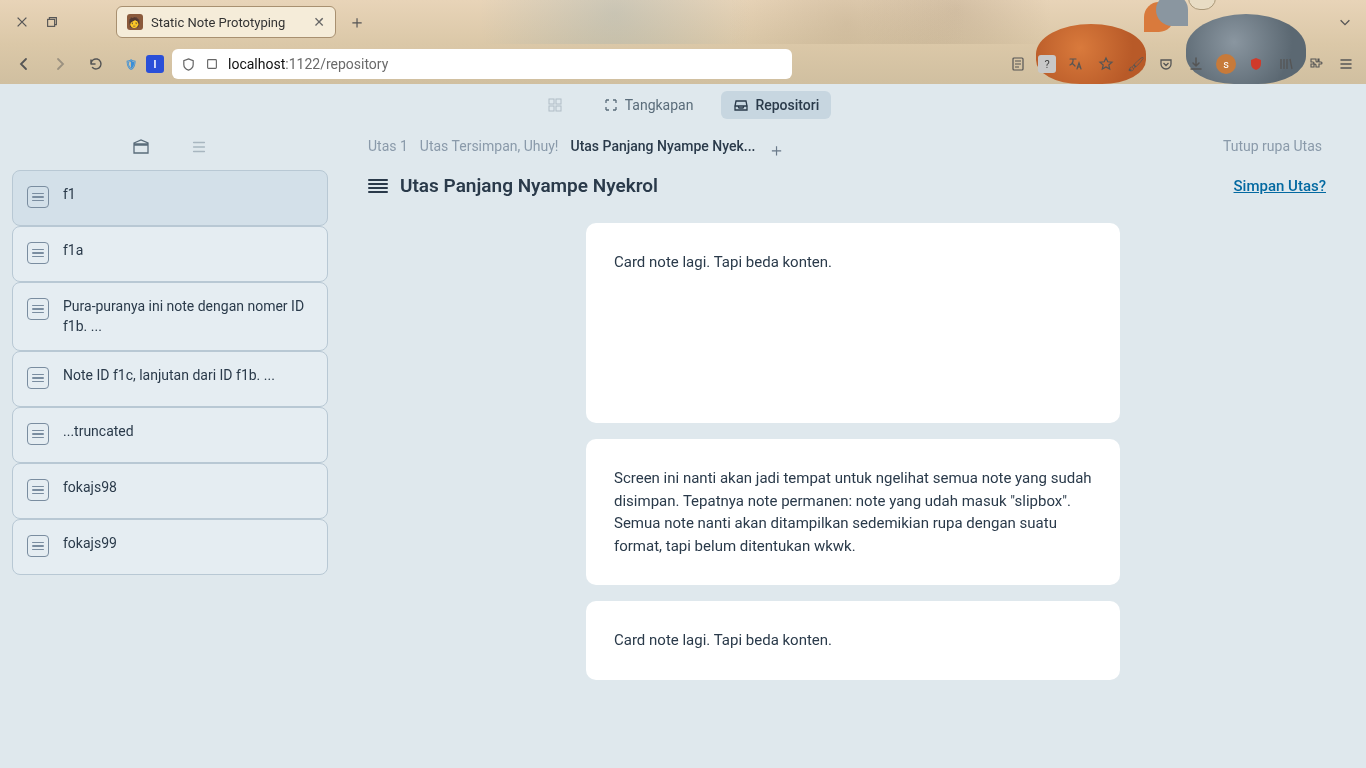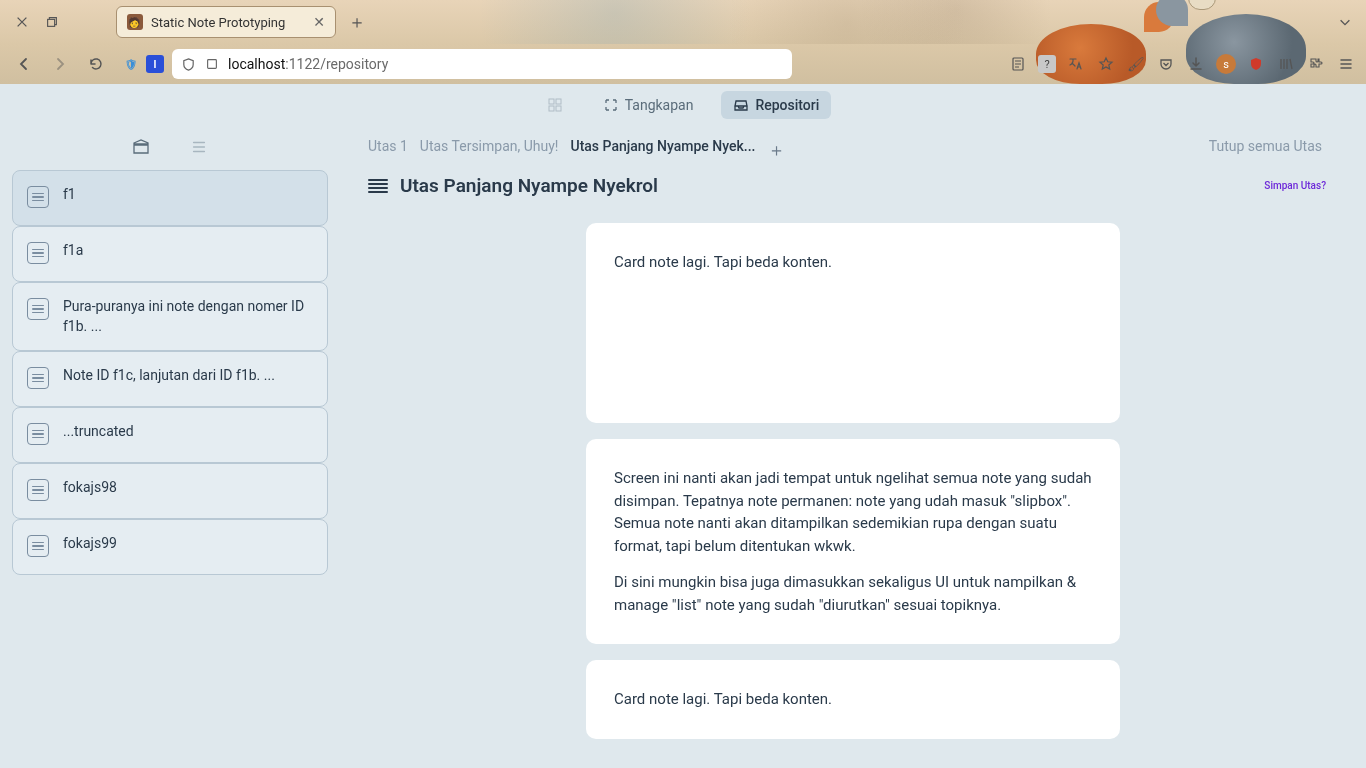--- a/index.html
+++ b/index.html
@@ -206,21 +206,21 @@
 
 .thread-header {
   display: flex;
   align-items: center;
   padding: 6px 40px 16px 28px;
   gap: 12px;
 }
 .thread-icon { width: 20px; height: 20px; color: #2a3a4a; display:flex;flex-direction:column;gap:2px;justify-content:center;}
 .thread-icon span{height:2px;background:#2a3a4a;border-radius:1px;}
 .thread-title { font-size: 19px; font-weight: 600; color: #2a3a4a; }
-.save-thread { margin-left: auto; font-size: 10px; color: #6d28d9; cursor: pointer; font-weight: 500; }
+.save-thread { margin-left: auto; font-size: 15px; color: #0369a1; cursor: pointer; font-weight: 500; text-decoration: underline; }
 
 .note-stream {
   flex: 1;
   overflow-y: auto;
   padding: 10px 60px 4px 60px;
   display: flex;
   flex-direction: column;
   gap: 16px;
   align-items: center;
 }
@@ -467,39 +467,38 @@
           </div>
         </div>
     </div>
 
     <div class="content">
       <div class="thread-tabs">
         <span class="thread-tab">Utas 1</span>
         <span class="thread-tab">Utas Tersimpan, Uhuy!</span>
         <span class="thread-tab active">Utas Panjang Nyampe Nyek...</span>
         <span class="add-thread">＋</span>
-        <span class="close-all">Tutup semua Utas</span>
+        <span class="close-all">Tutup rupa Utas</span>
       </div>
       <div class="thread-header">
         <div class="thread-icon">
           <span></span>
             <span></span>
             <span></span>
             <span></span>
         </div>
         <span class="thread-title">Utas Panjang Nyampe Nyekrol</span>
         <span class="save-thread">Simpan Utas?</span>
       </div>
       <div class="note-stream" id="note-stream">
           <div class="note-card tall">
             <p>Card note lagi. Tapi beda konten.</p>
           </div>
           <div class="note-card">
             <p>Screen ini nanti akan jadi tempat untuk ngelihat semua note yang sudah disimpan. Tepatnya note permanen: note yang udah masuk "slipbox". Semua note nanti akan ditampilkan sedemikian rupa dengan suatu format, tapi belum ditentukan wkwk.</p>
-            <p>Di sini mungkin bisa juga dimasukkan sekaligus UI untuk nampilkan &amp; manage "list" note yang sudah "diurutkan" sesuai topiknya.</p>
           </div>
           <div class="note-card">
             <p>Card note lagi. Tapi beda konten.</p>
           </div>
         </div>
     </div>
 
   </div>
 </div>
 

